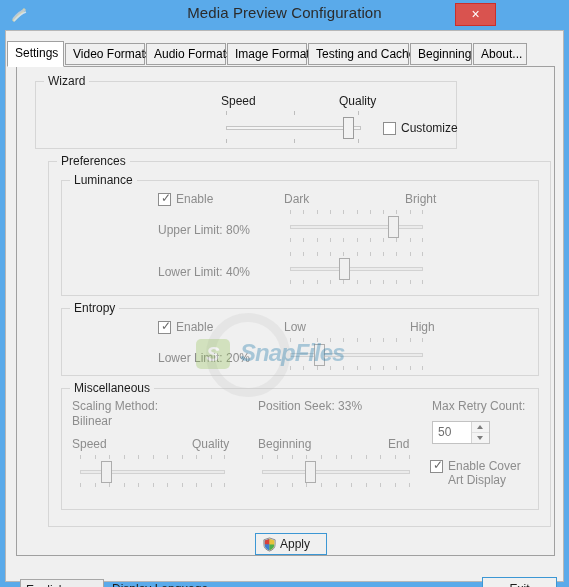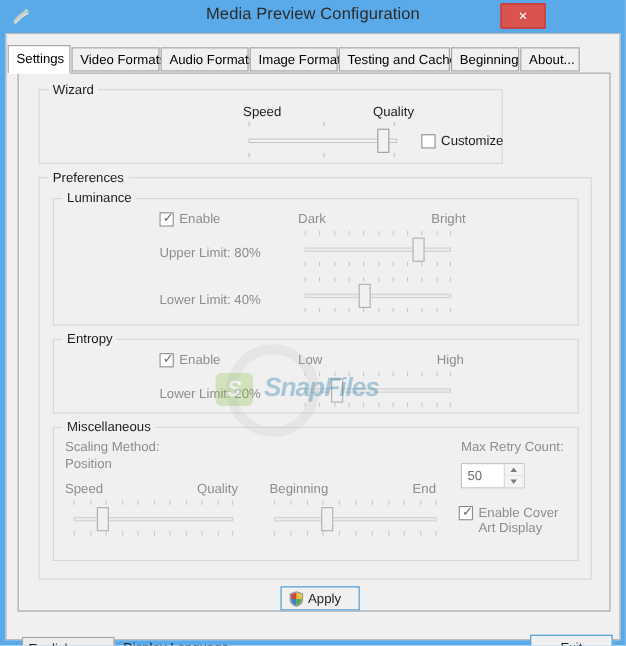--- a/index.html
+++ b/index.html
@@ -400,21 +400,21 @@
           </div>
           <div class="thumb" style="left:117px;"></div>
         </div>
 
         <div class="cb strong" style="left:347px; top:39px;">
           <span class="box"></span>
           <span class="txt" style="color:#1c1c1c;">Customize</span>
         </div>
       </div>
 
-      <div class="group" style="left:18px; top:94px; width:503px; height:366px;">
+      <div class="group" style="left:31px; top:94px; width:503px; height:366px;">
         <div class="glabel dark">Preferences</div>
 
         <div class="group" style="left:12px; top:18px; width:478px; height:116px;">
           <div class="glabel dark">Luminance</div>
 
           <div class="cb on" style="left:96px; top:11px;">
             <span class="box">
                 <span class="tick">✓</span>
               </span>
             <span class="txt">Enable</span>
@@ -534,21 +534,21 @@
                 <i style="left:99%"></i>
             </div>
             <div class="thumb" style="left:24px;"></div>
           </div>
         </div>
 
         <div class="group" style="left:12px; top:226px; width:478px; height:122px;">
           <div class="glabel dark">Miscellaneous</div>
 
           <div class="lbl" style="left:10px; top:10px;">Scaling Method:</div>
-          <div class="lbl" style="left:10px; top:25px;">Position</div>
+          <div class="lbl" style="left:10px; top:25px;">Bilinear</div>
 
           <div class="lbl" style="left:10px; top:48px;">Speed</div>
           <div class="lbl" style="left:130px; top:48px;">Quality</div>
 
           <div class="slider" style="left:18px; top:70px; width:145px; height:26px;">
             <div class="ticks" style="top:-4px;">
               <i style="left:0%"></i>
                 <i style="left:10%"></i>
                 <i style="left:20%"></i>
                 <i style="left:30%"></i>
@@ -570,20 +570,21 @@
                 <i style="left:50%"></i>
                 <i style="left:60%"></i>
                 <i style="left:70%"></i>
                 <i style="left:80%"></i>
                 <i style="left:90%"></i>
                 <i style="left:99%"></i>
             </div>
             <div class="thumb" style="left:21px;"></div>
           </div>
 
+          <div class="lbl" style="left:196px; top:10px;">Position Seek: 33%</div>
           <div class="lbl" style="left:196px; top:48px;">Beginning</div>
           <div class="lbl" style="left:326px; top:48px;">End</div>
 
           <div class="slider" style="left:200px; top:70px; width:148px; height:26px;">
             <div class="ticks" style="top:-4px;">
               <i style="left:0%"></i>
                 <i style="left:10%"></i>
                 <i style="left:20%"></i>
                 <i style="left:30%"></i>
                 <i style="left:40%"></i>

